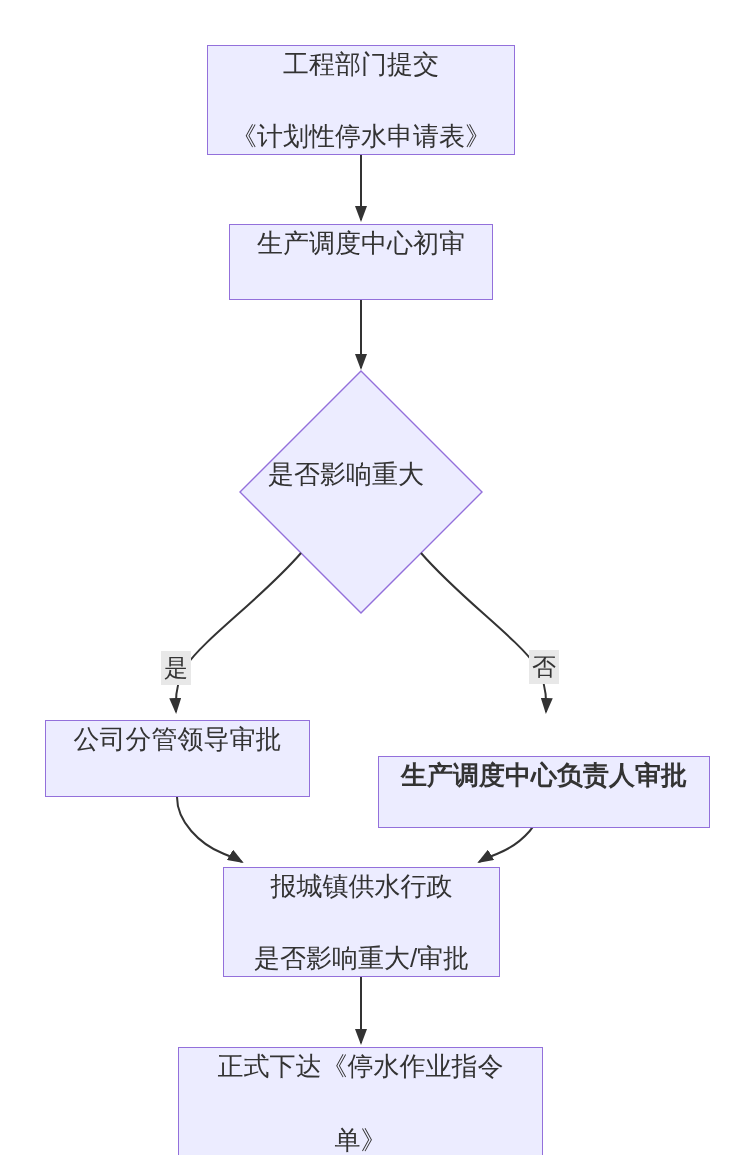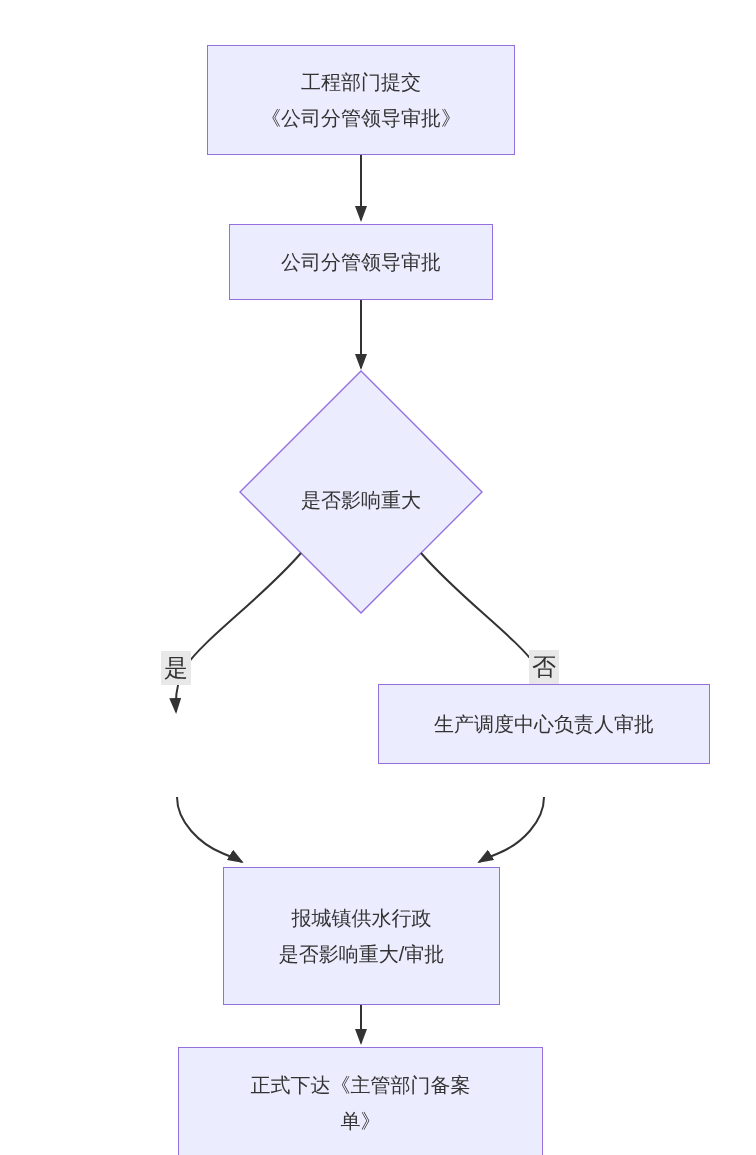--- a/index.html
+++ b/index.html
@@ -33,25 +33,25 @@
   .arrowhead {
     fill: var(--edge-color, #333333);
   }
   .node {
     position: absolute;
     box-sizing: border-box;
     background: var(--node-fill, #ECECFF);
     border: 1.4px solid var(--node-border, #9370DB);
     display: flex;
     flex-direction: column;
-    justify-content: center;
+    justify-content: space-between;
     align-items: center;
     text-align: center;
     color: var(--text-color, #333333);
-    font-size: 20px;
+    font-size: 26px;
     line-height: 36px;
   }
   .node.decision-text {
     background: transparent;
     border: none;
   }
   .edge-label {
     position: absolute;
     transform: translate(-50%, -50%);
     background: var(--label-bg, #e8e8e8);
@@ -80,43 +80,46 @@
     <path class="edge" d="M361,300 L361,368" marker-end="url(#arrowhead)"></path>
     <path class="edge" d="M301,553 C262,598 205,638 186,666 C178,678 175,694 176,712" marker-end="url(#arrowhead)"></path>
     <path class="edge" d="M421,553 C460,598 517,638 536,666 C544,678 547,694 546,712" marker-end="url(#arrowhead)"></path>
     <path class="edge" d="M177,797 C177,822 200,844 222,853 C229,856 237,859 242,862" marker-end="url(#arrowhead)"></path>
     <path class="edge" d="M544,797 C544,822 521,844 499,853 C492,856 484,859 479,862" marker-end="url(#arrowhead)"></path>
     <path class="edge" d="M361,977 L361,1043" marker-end="url(#arrowhead)"></path>
   </svg>
 
   <div class="node" style="left:207px; top:45px; width:308px; height:110px;">
     <div>工程部门提交</div>
-    <div>《公司分管领导审批》</div>
+    <div>《计划性停水申请表》</div>
   </div>
 
   <div class="node" style="left:229px; top:224px; width:264px; height:76px;">
-    <div>公司分管领导审批</div>
+    <div>生产调度中心初审</div>
   </div>
 
-  <div class="node decision-text" style="left:241px; top:456px; width:240px; height:72px;margin-top:8px;">
+  <div class="node decision-text" style="left:226px; top:456px; width:240px; height:72px;">
     <div>是否影响重大</div>
   </div>
 
   <div class="edge-label" style="left:176px; top:668px;">是</div>
 
   <div class="edge-label" style="left:544px; top:667px;">否</div>
 
+  <div class="node" style="left:45px; top:720px; width:265px; height:77px;">
+    <div>公司分管领导审批</div>
+  </div>
 
-  <div class="node" style="left:378px; top:684px; width:332px; height:80px;">
+  <div class="node" style="left:378px; top:756px; width:332px; height:72px;font-weight:bold;">
     <div>生产调度中心负责人审批</div>
   </div>
 
-  <div class="node" style="left:223px; top:867px; width:277px; height:138px;">
+  <div class="node" style="left:223px; top:867px; width:277px; height:110px;">
     <div>报城镇供水行政</div>
     <div>是否影响重大/审批</div>
   </div>
 
   <div class="node" style="left:178px; top:1047px; width:365px; height:112px;">
-    <div>正式下达《主管部门备案</div>
+    <div>正式下达《停水作业指令</div>
     <div>单》</div>
   </div>
 
 </div>
 
 </body></html>

